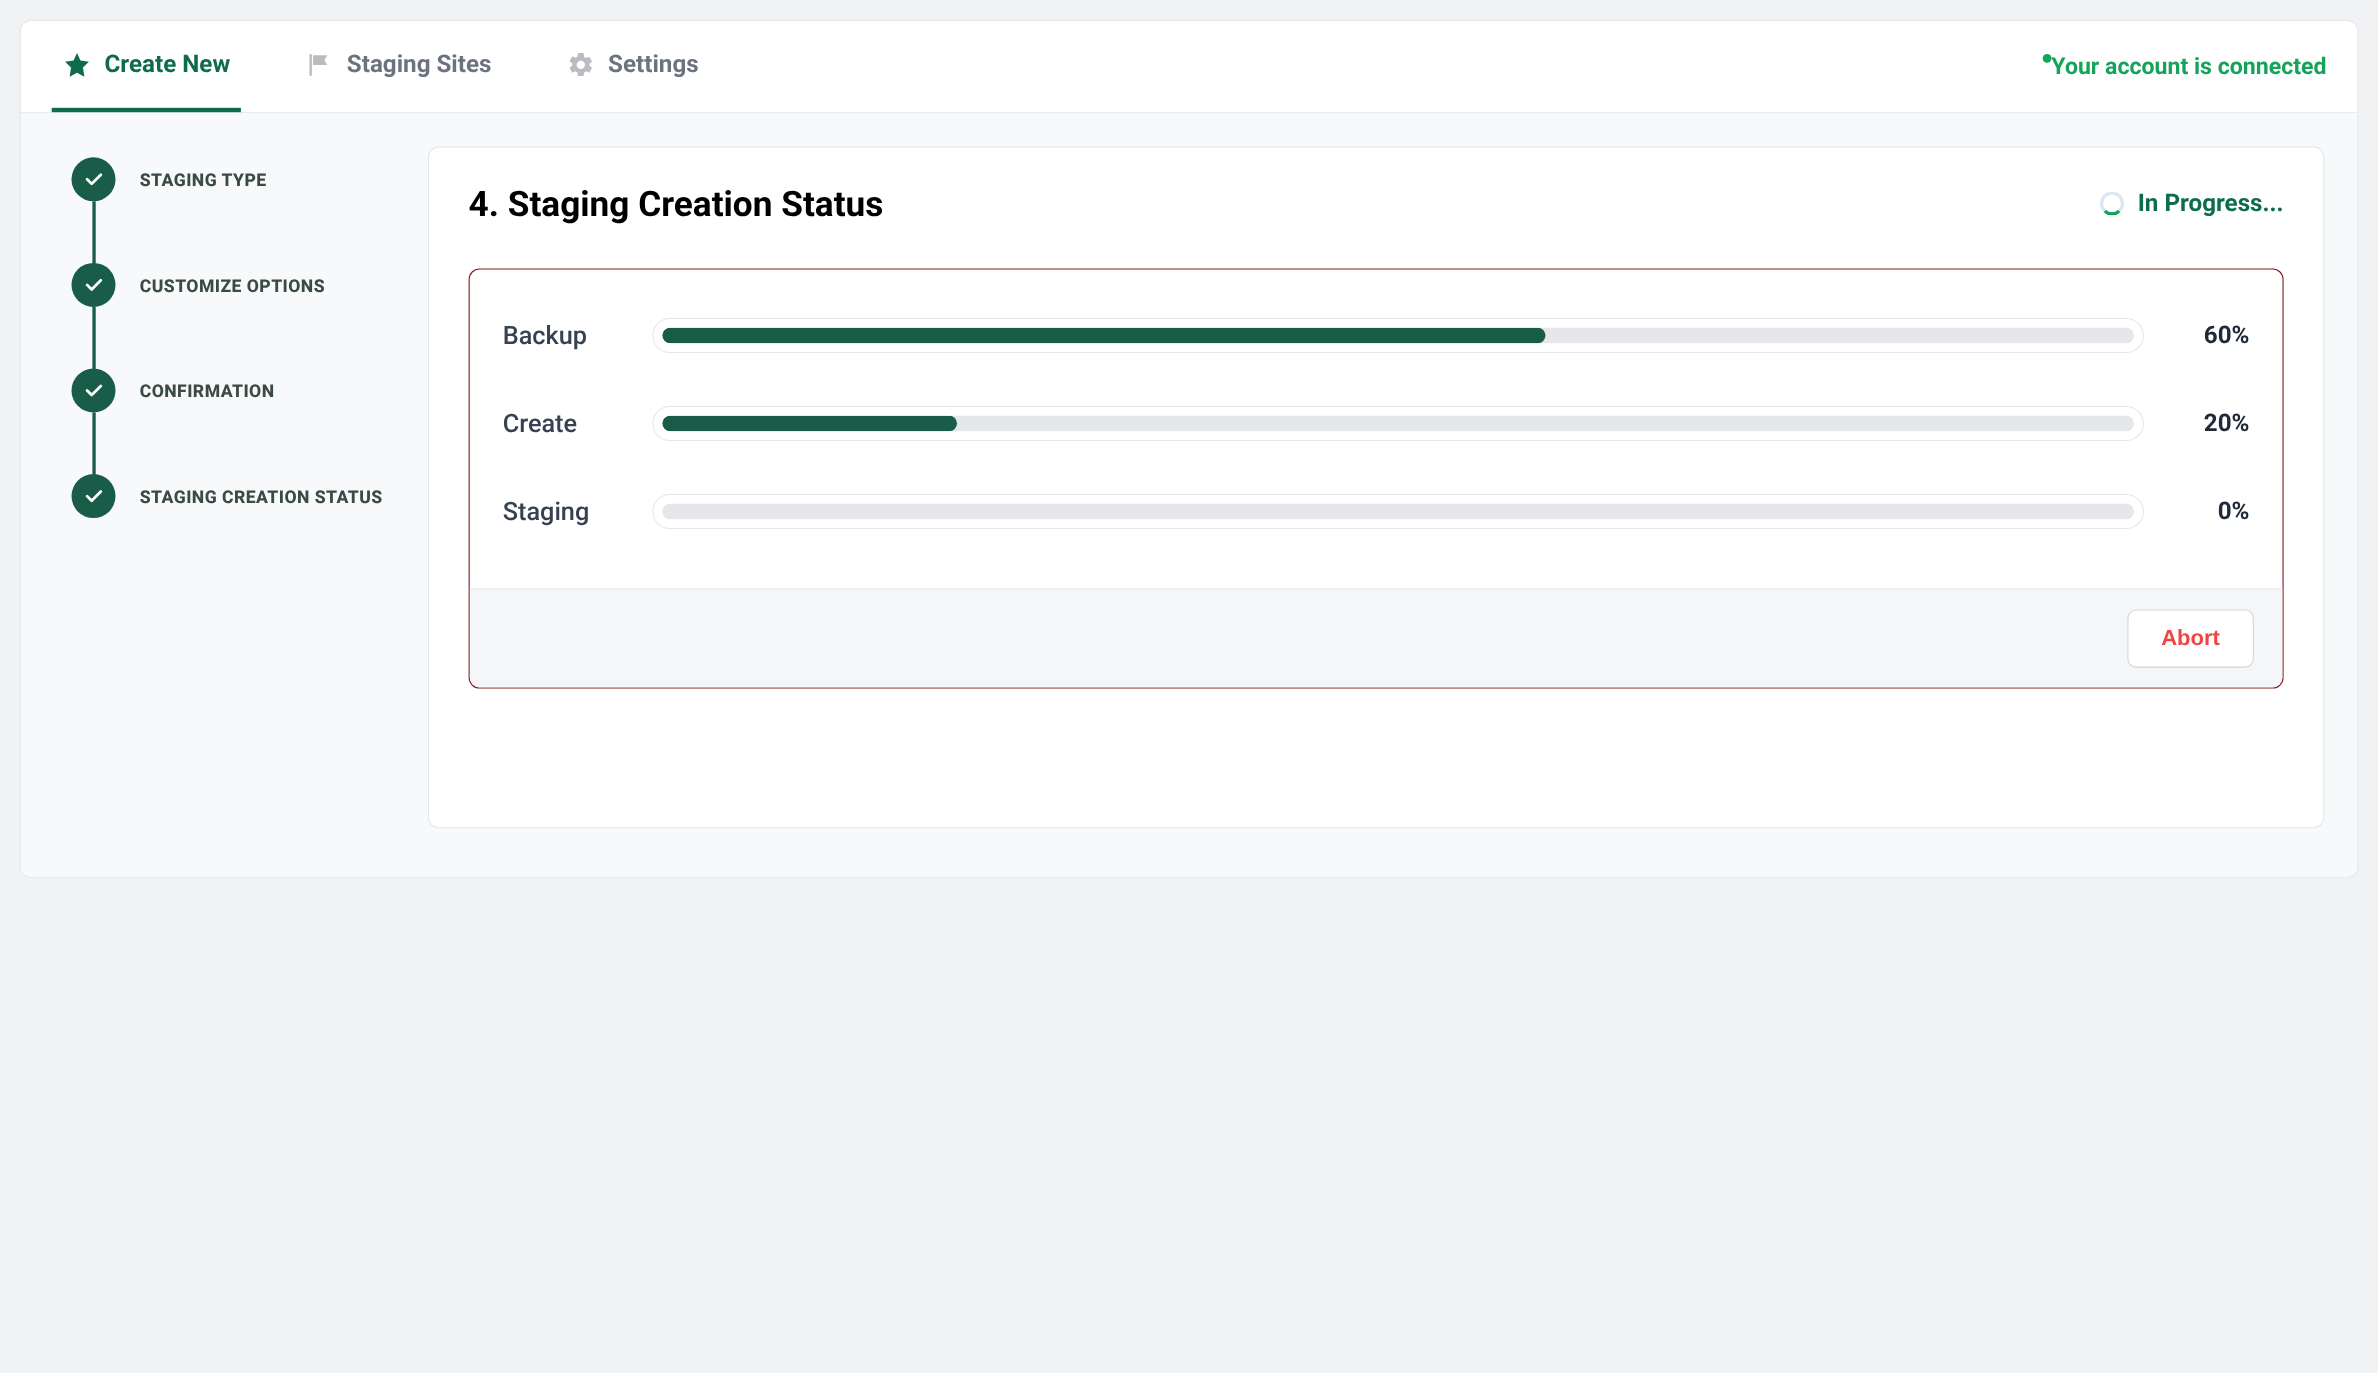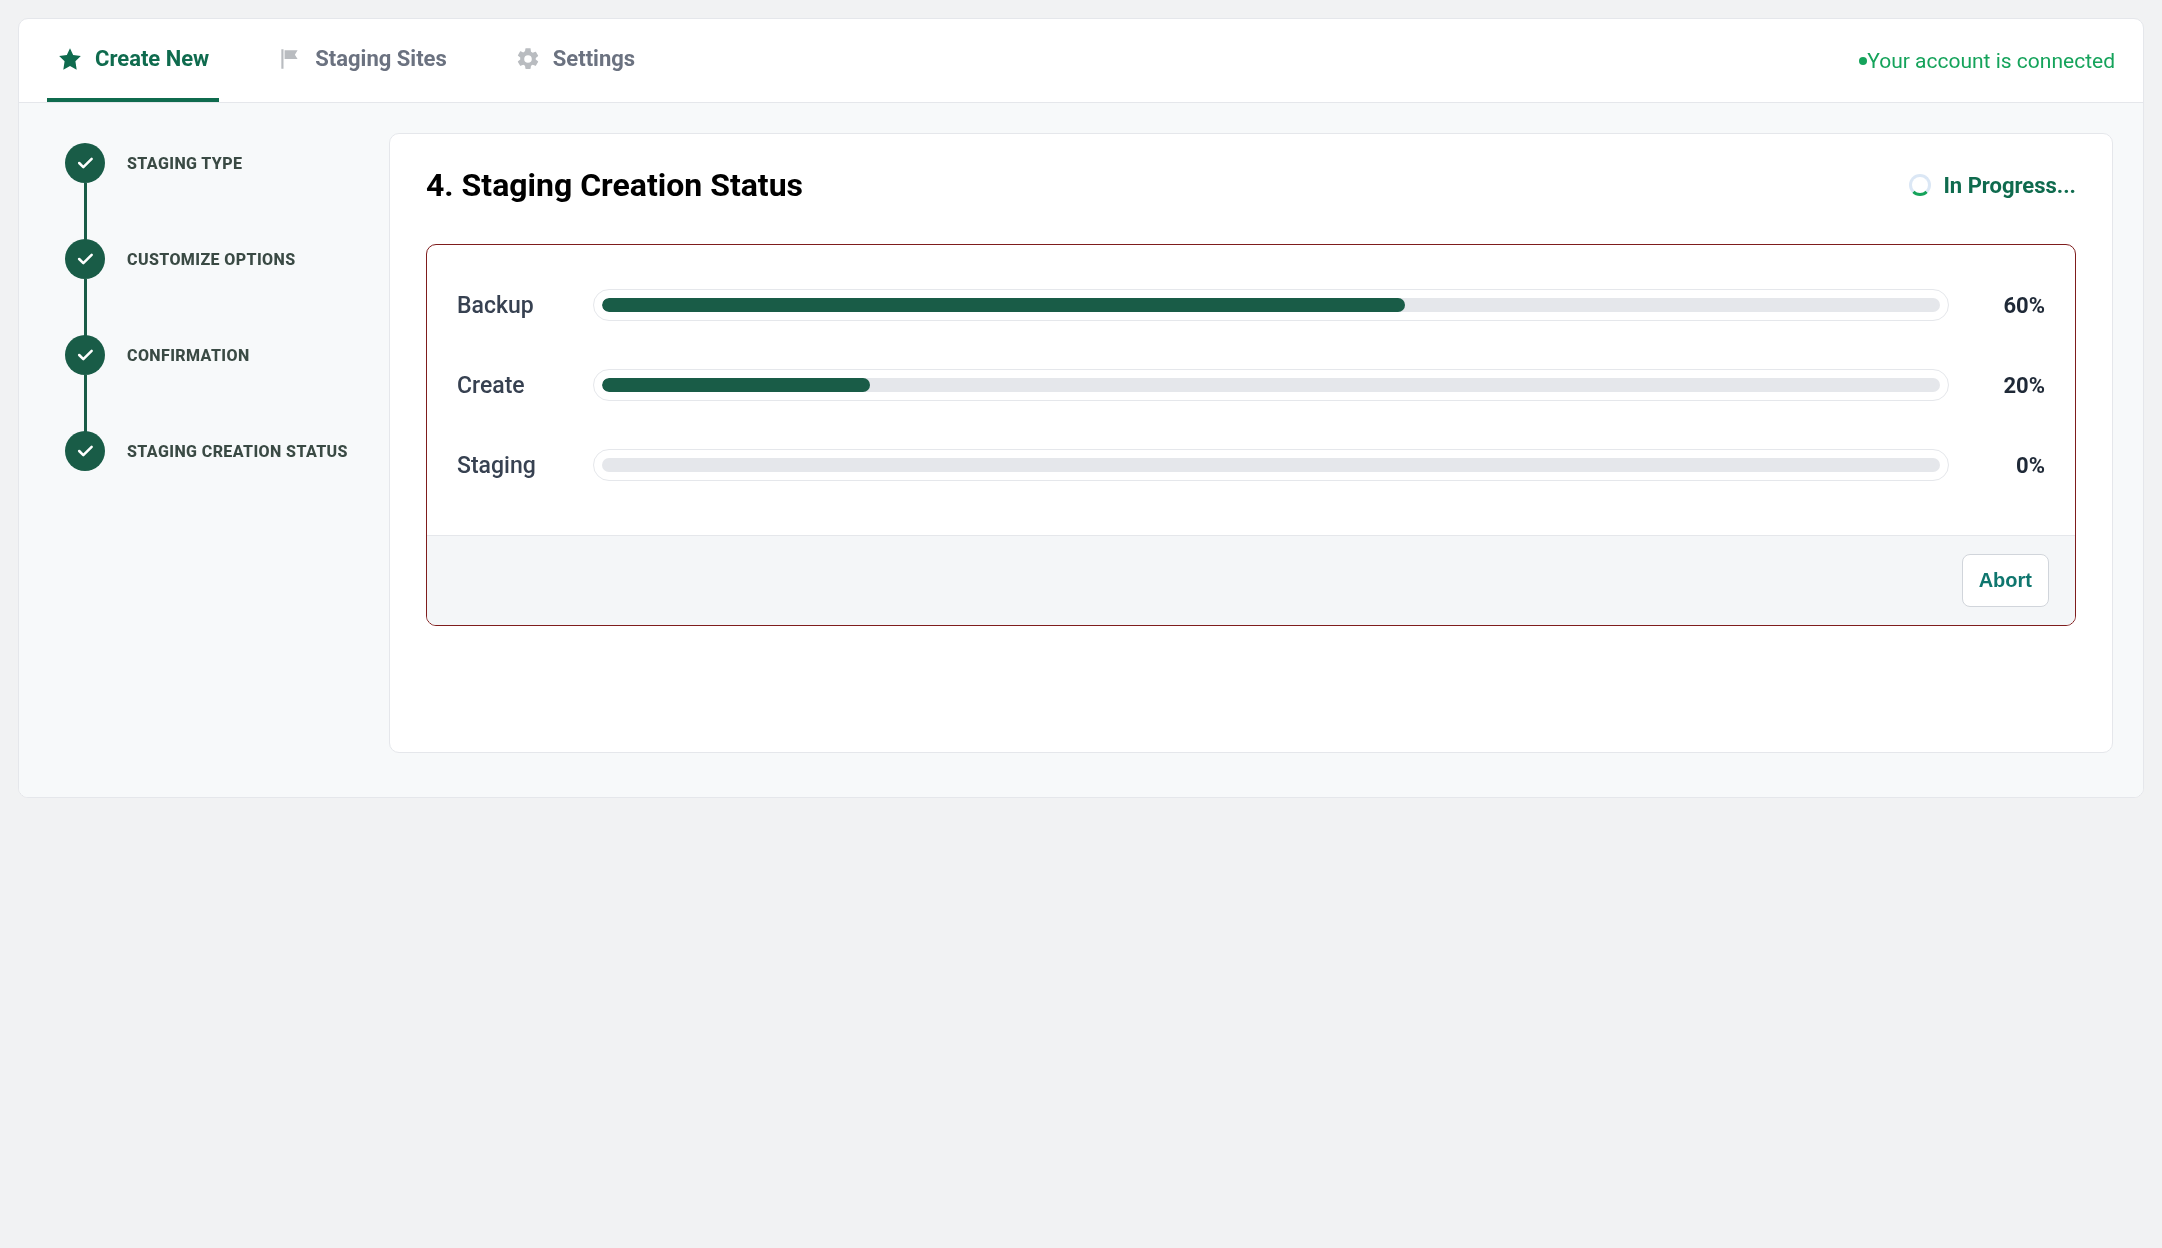--- a/index.html
+++ b/index.html
@@ -43,22 +43,22 @@
     border-bottom: 4px solid transparent;
   }
   .tab.active {
     color: #0f6b4e;
     border-bottom-color: #0f6b4e;
   }
   .tab .icon { display:inline-flex; width:26px; height:26px; }
   .tab.active .icon svg path { fill:#0f6b4e; }
   .tabs-spacer { flex:1; }
   .account-status {
-    display:flex; align-items:center; 
-    color:#15a35b; font-size:21px; font-weight:400;
+    display:flex; 
+    color:#15a35b; font-size:21px; font-weight:700;
   }
   .dot { width:8px; height:8px; border-radius:50%; background:#15a35b; }
 
   
   .body {
     display:flex;
     flex:1;
     background:#f7f9fa;
   }
 
@@ -157,21 +157,21 @@
   }
 
   .progress-footer {
     background:#f4f6f8;
     border-top:1px solid #e5e7eb;
     padding:18px 26px;
     display:flex; justify-content:flex-end;
   }
   .btn {
     background:#fff; border:1px solid #d1d5db; border-radius:8px;
-    padding:14px 16px; font-size:20px; font-weight:700; color:#0f766e;
+    padding:14px 30px; font-size:20px; font-weight:700; color:#ef4444;
     cursor:pointer;
   }
 </style>
 </head>
 <body>
 
 <div class="card">
 
   <div class="tabs">
     <div class="tab active">

